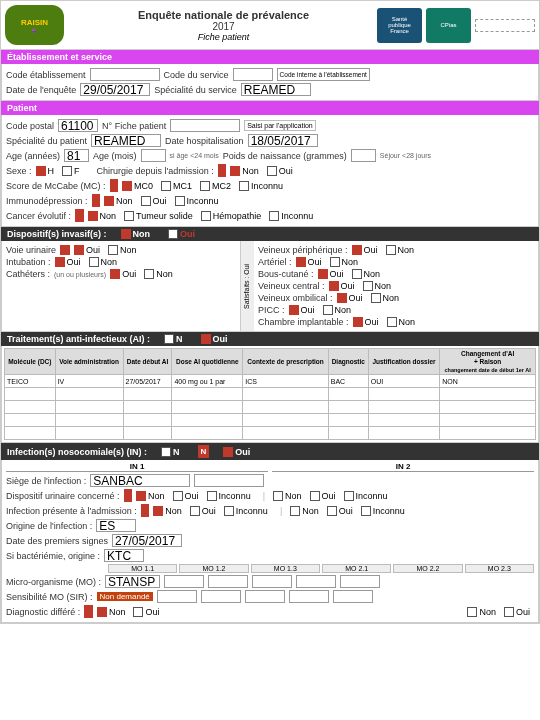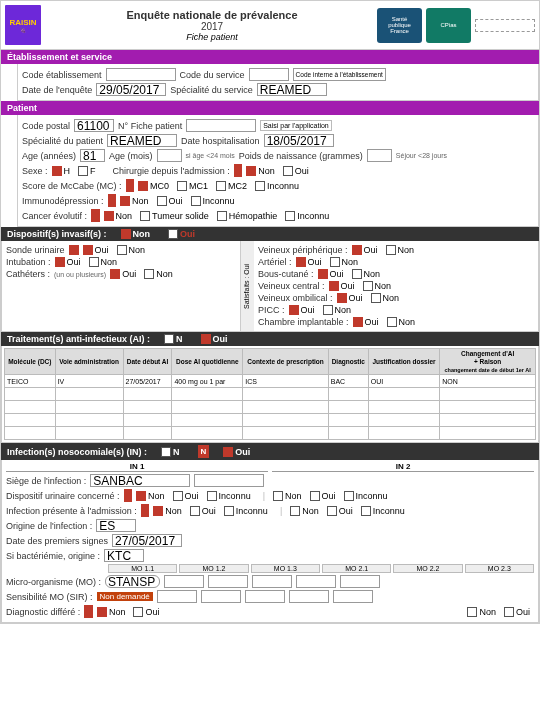--- a/index.html
+++ b/index.html
@@ -20,24 +20,24 @@
 
     
     .header {
       display: flex;
       align-items: center;
       border-bottom: 1px solid #ccc;
       padding: 4px;
       background: #fff;
     }
     .header-logo {
-      width: 36px;
+      width: 59px;
       height: 40px;
-      background: #6d28d9;
-      border-radius: 1px;
+      background: #4d7c0f;
+      border-radius: 12px;
       display: flex;
       align-items: center;
       justify-content: center;
       color: white;
       font-size: 7px;
       font-weight: bold;
       margin-right: 6px;
     }
     .header-title {
       flex: 1;
@@ -91,32 +91,31 @@
       border: 1px dashed #999;
       padding: 2px 4px;
       font-size: 7px;
       color: #666;
       min-width: 60px;
       text-align: center;
     }
 
     
     .section-header {
-      background: #a21caf;
+      background: #d946ef;
       color: white;
       font-size: 9px;
       font-weight: bold;
       padding: 2px 6px;
     }
 
     .section-body {
       padding: 2px 4px;
       border: 1px solid #ccc;
       border-top: none;
-      margin-left: 16px;
     }
 
     .form-row {
       display: flex;
       align-items: center;
       margin: 2px 0;
       gap: 4px;
       flex-wrap: wrap;
     }
 
@@ -401,21 +400,21 @@
     </div>
     <div class="checkbox-group">
       <div class="cb"></div>
       <span class="oui-label">Oui</span>
     </div>
   </div>
   <div style="display:flex; border:1px solid #ccc; border-top:none;">
 
     <div style="flex:1; padding:2px 4px;">
       <div class="form-row">
-        <span class="label">Sonde urinaire</span>
+        <span class="label">Voie urinaire</span>
         <div class="cb checked"></div>
         <div class="checkbox-group">
           <div class="cb checked"></div>
           <span>Oui</span>
         </div>
         <div class="checkbox-group">
           <div class="cb"></div>
           <span>Non</span>
         </div>
       </div>
@@ -723,21 +722,21 @@
       <div style="flex:1; text-align:center; font-size:7px; border:1px solid #bbb; background:#eee;">MO 1.1</div>
       <div style="flex:1; text-align:center; font-size:7px; border:1px solid #bbb; background:#eee;">MO 1.2</div>
       <div style="flex:1; text-align:center; font-size:7px; border:1px solid #bbb; background:#eee;">MO 1.3</div>
       <div style="flex:1; text-align:center; font-size:7px; border:1px solid #bbb; background:#eee;">MO 2.1</div>
       <div style="flex:1; text-align:center; font-size:7px; border:1px solid #bbb; background:#eee;">MO 2.2</div>
       <div style="flex:1; text-align:center; font-size:7px; border:1px solid #bbb; background:#eee;">MO 2.3</div>
     </div>
 
     <div class="form-row">
       <span class="label">Micro-organisme (MO) :</span>
-      <div class="input-box" style="min-width:55px;border-radius:6px;">
+      <div class="input-box" style="min-width:55px;">
         <span>STANSP</span>
       </div>
       <div class="input-box" style="min-width:40px;"></div>
       <div class="input-box" style="min-width:40px;"></div>
       <div class="input-box" style="min-width:40px;"></div>
       <div class="input-box" style="min-width:40px;"></div>
       <div class="input-box" style="min-width:40px;"></div>
     </div>
 
     <div class="form-row">

